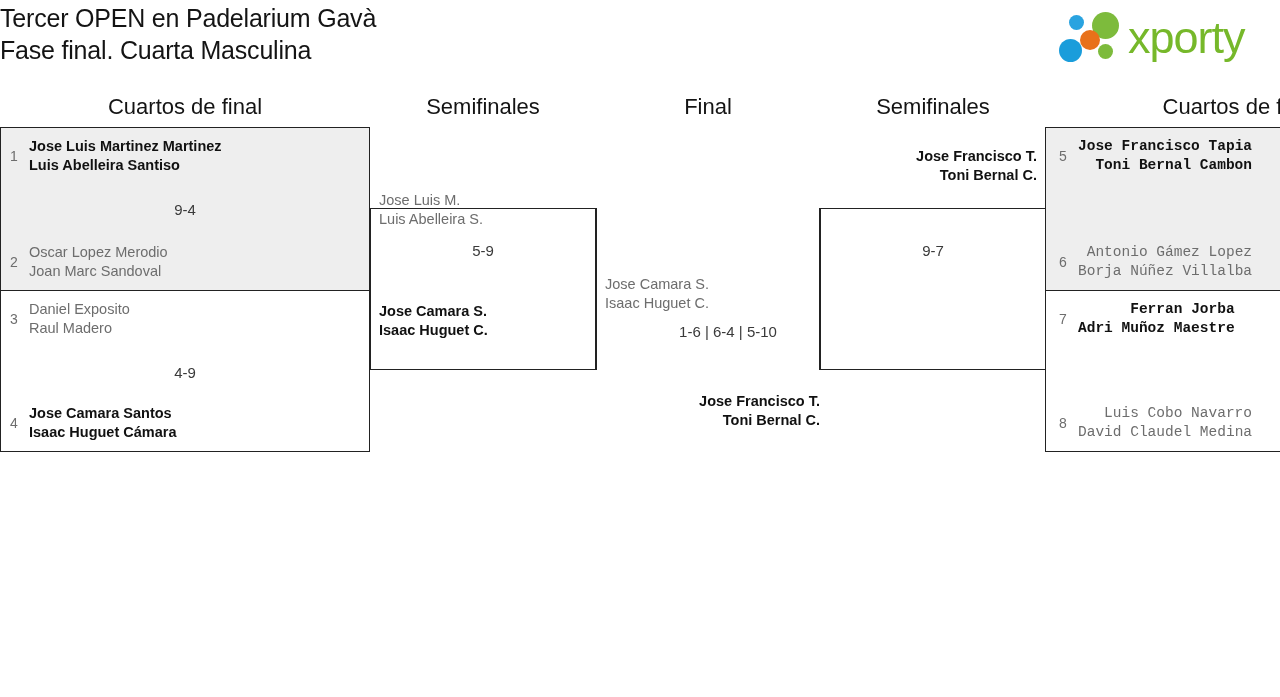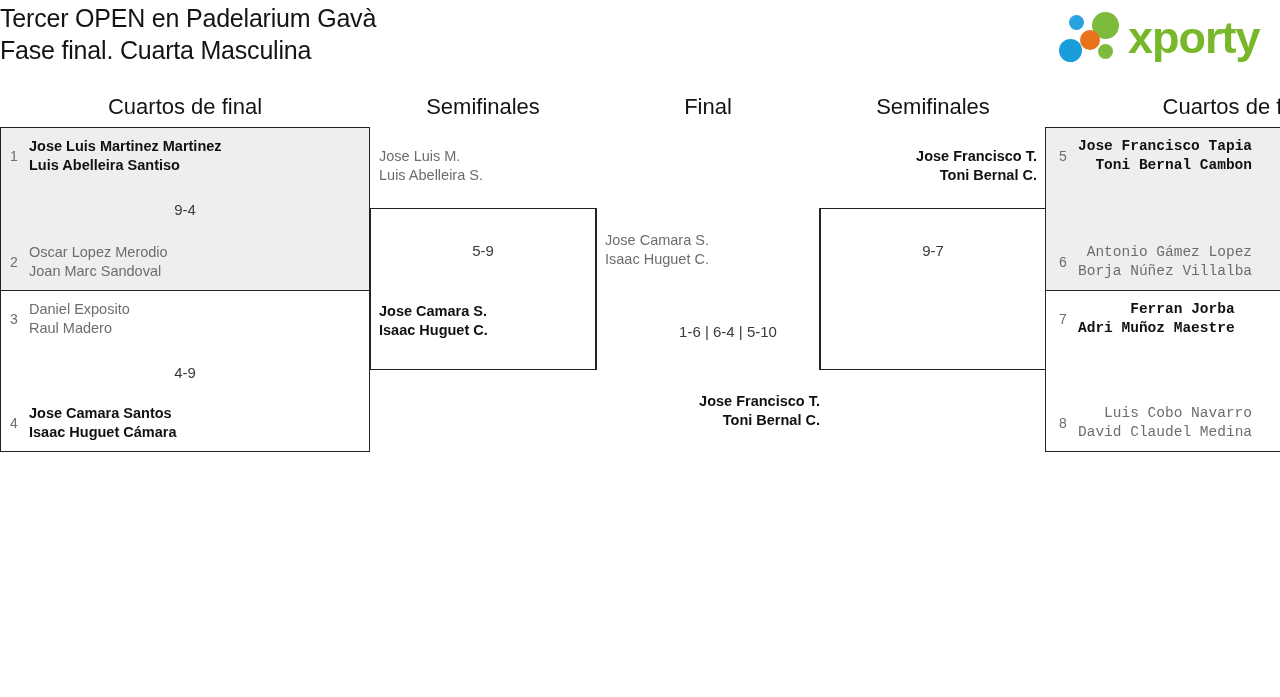--- a/index.html
+++ b/index.html
@@ -53,21 +53,21 @@
   .dot-green-lg { left: 36px; top: 2px;  width: 27px; height: 27px; background: #7dbb3c; }
   .dot-orange   { left: 24px; top: 20px; width: 20px; height: 20px; background: #e8711a; }
   .dot-blue-lg  { left: 3px;  top: 29px; width: 23px; height: 23px; background: #1a9ddb; }
   .dot-green-sm { left: 42px; top: 34px; width: 15px; height: 15px; background: #7dbb3c; }
   .logo-text {
     position: absolute;
     left: 78px;
     top: 4px;
     font-size: 45px;
     line-height: 52px;
-    font-weight: 700;
+    font-weight: 400;
     color: #76b82a;
     letter-spacing: -1px;
   }
 
   
   .round-label {
     position: absolute;
     top: 96px;
     font-size: 22px;
     line-height: 22px;
@@ -163,21 +163,21 @@
   
   .plain-slot {
     position: absolute;
     font-size: 14.5px;
     line-height: 19px;
     color: #6d6d6d;
     white-space: pre-line;
   }
   .plain-slot.winner { color: #111111; font-weight: 700; }
 
-  .align-left  { text-align: left;  left: 8px; right: 8px; }
+  .align-left  { text-align: left;  left: 8px; right: 8px; margin-top: 44px; }
   .align-right { text-align: right; left: 8px; right: 8px; }
 
   
   .conn {
     position: absolute;
     background: #222222;
   }
   .conn-h { height: 1px; }
 
   

